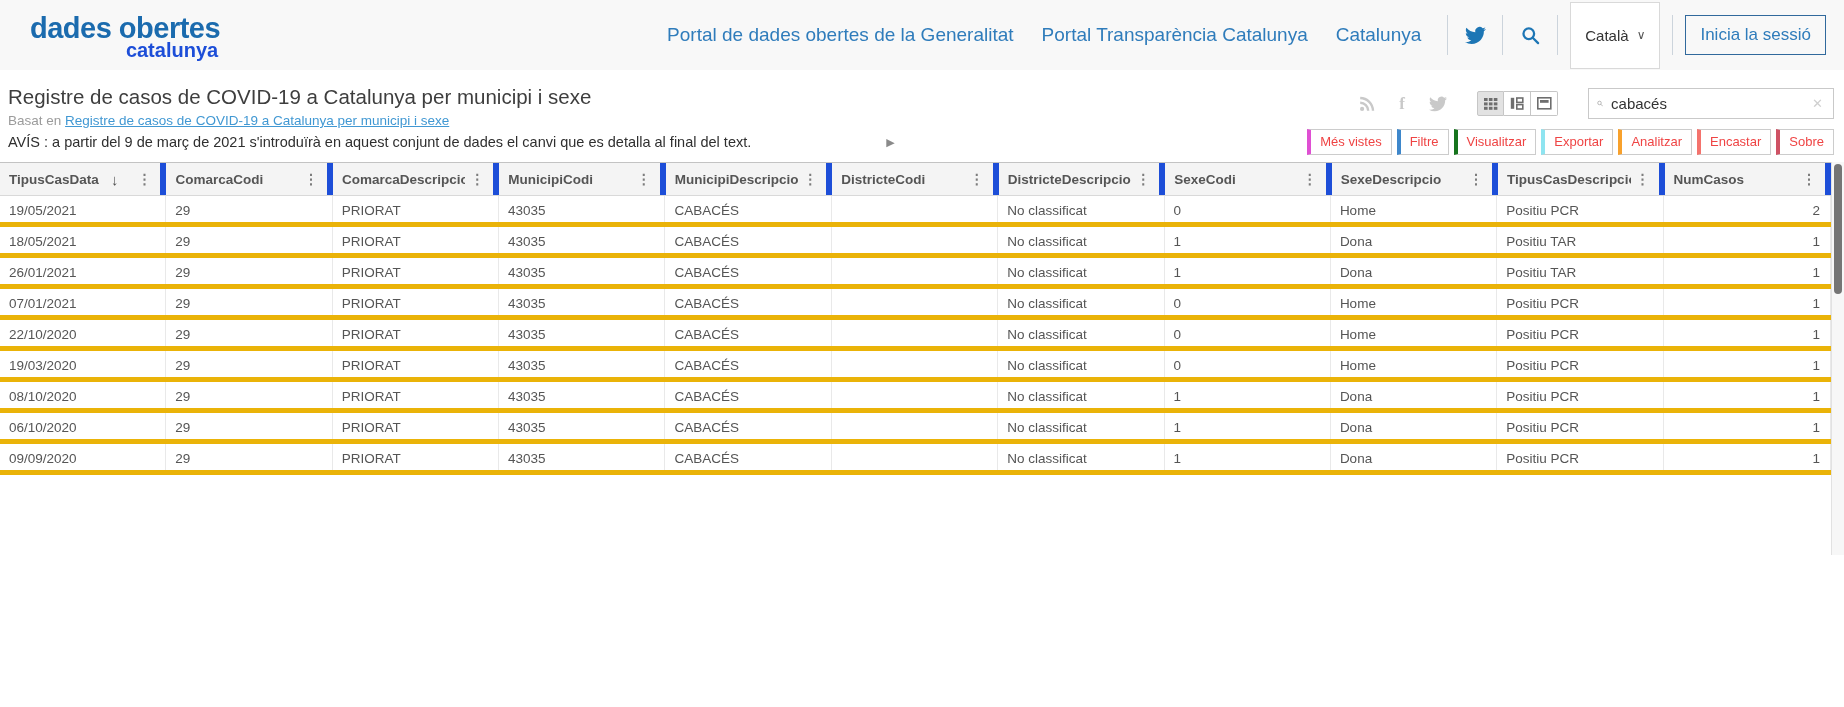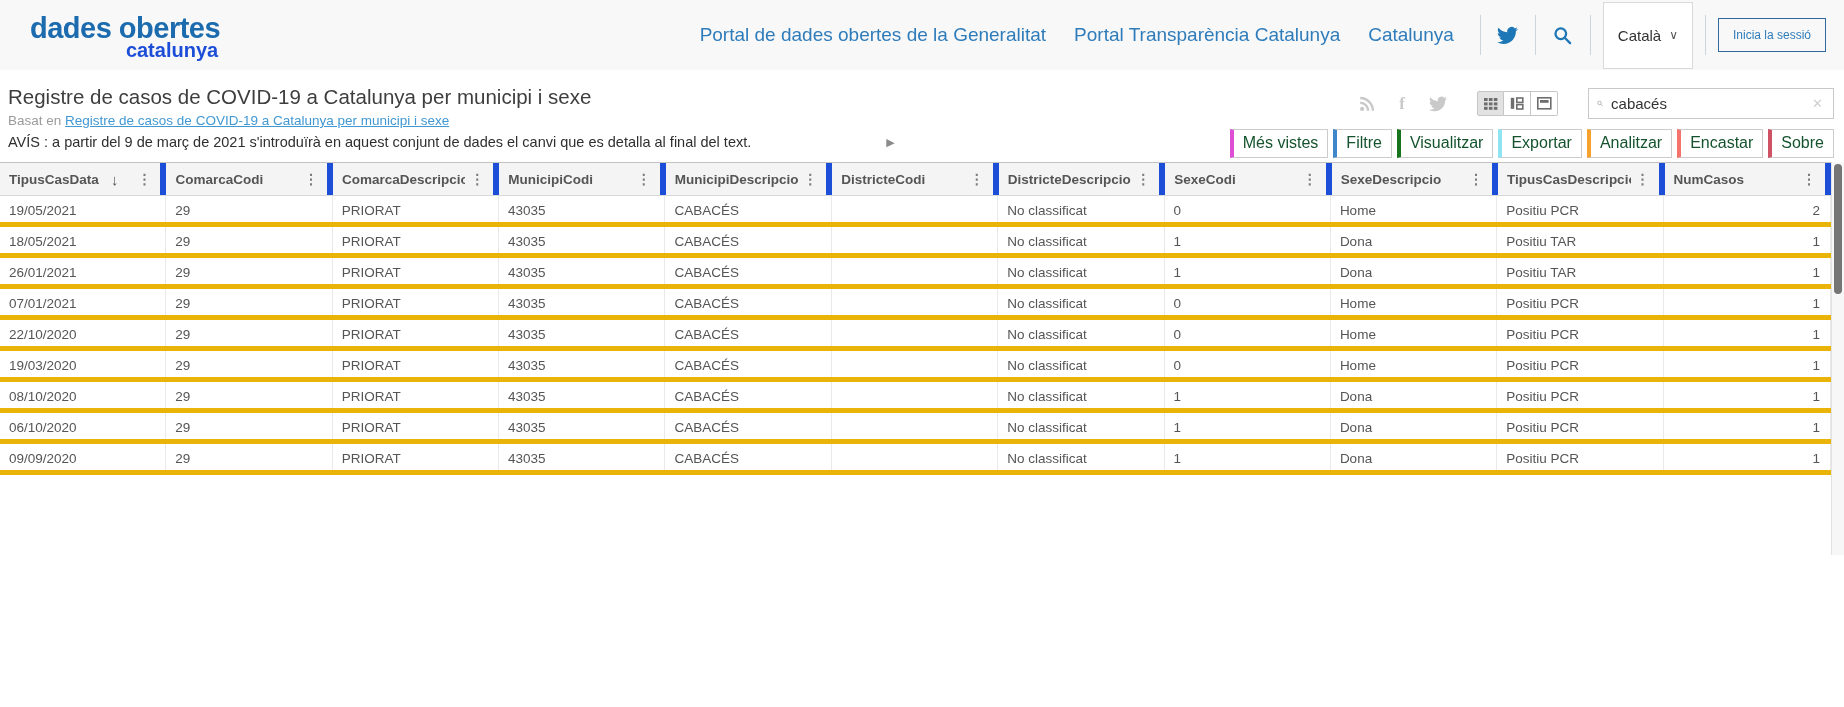--- a/index.html
+++ b/index.html
@@ -13,21 +13,21 @@
   .logo { display:flex; flex-direction:column; cursor:pointer; }
   .logo-main { color:#1b6bae; font-size:29px; font-weight:bold; line-height:30px; letter-spacing:-0.5px; }
   .logo-sub { color:#1d4ed8; font-size:20px; font-weight:bold; line-height:15px; text-align:right; padding-right:2px; }
   .hdr-right { display:flex; align-items:center; }
   .nav-link { color:#2f7cbb; font-size:19px; text-decoration:none; margin:0 14px; white-space:nowrap; cursor:pointer; }
   .v-div { width:1px; height:40px; background:#ccd4dc; margin:0 12px; }
   .icon-btn { display:flex; align-items:center; justify-content:center; width:30px; height:30px; cursor:pointer; }
   .lang-box { background:#fff; border:1px solid #d9d9d9; padding:24px 14px; font-size:15px; color:#333;
     display:flex; align-items:center; gap:8px; cursor:pointer; }
   .lang-chevron { color:#555; font-size:12px; }
-  .login-btn { background:transparent; border:1px solid #31699c; color:#2f7cbb; font-size:12px;
+  .login-btn { background:transparent; border:1px solid #31699c; color:#2f7cbb; font-size:17px;
     padding:9px 14px; cursor:pointer; font-family:inherit; }
 
   
   .title-section { padding:14px 0 0 8px; position:relative; }
   .ds-title { font-size:20.5px; font-weight:400; color:#3e3e3e; line-height:26px; }
   .based-line { margin-top:3px; font-size:13.5px; color:#9b9b9b; }
   .based-link { color:#4198d3; text-decoration:underline; cursor:pointer; }
   .notice-line { margin-top:6px; font-size:14.5px; color:#2f2f2f; display:flex; align-items:center; }
   .notice-arrow { color:#8a8a8a; font-size:11px; margin-left:135px; cursor:pointer; }
 
@@ -43,21 +43,21 @@
   .vt-btn:last-child { border-radius:0 2px 2px 0; }
   .vt-active { background:#e2e2e2; }
   .search-box { width:246px; height:31px; background:#fff; border:1px solid #c9c9c9;
     display:flex; align-items:center; padding:0 8px; }
   .search-box input { border:none; outline:none; flex:1; font-size:15px; color:#333;
     margin-left:8px; font-family:inherit; background:transparent; }
   .clear-x { color:#cfcfcf; font-size:13px; cursor:pointer; padding:0 2px; }
 
   .actions-row { position:absolute; top:129px; right:10px; display:flex; }
   .action-btn { background:#fff; border:1px solid #ccc; border-left-width:4px; border-left-style:solid;
-    color:#14532d; font-size:16px; padding:4px 9px 5px; margin-left:5px; cursor:pointer;
+    color:#ef4444; font-size:13px; padding:4px 9px 5px; margin-left:5px; cursor:pointer;
     font-family:inherit; white-space:nowrap; }
 
   
   .grid { position:relative; margin-top:12px; height:393px; }
   .grid-inner { margin-right:13px; }
   .grid-header { display:flex; background:#f4f4f4; border-top:1px solid #c3c3c3;
     border-bottom:1px solid #d9d9d9; height:34px; }
   .hcell { flex:1 1 0; min-width:0; display:flex; align-items:center; padding:0 4px 0 9px;
     border-right:6px solid #1d4ed8; cursor:pointer; }
   .hcell-label { font-size:13.5px; font-weight:bold; color:#555; white-space:nowrap; overflow:hidden; }

